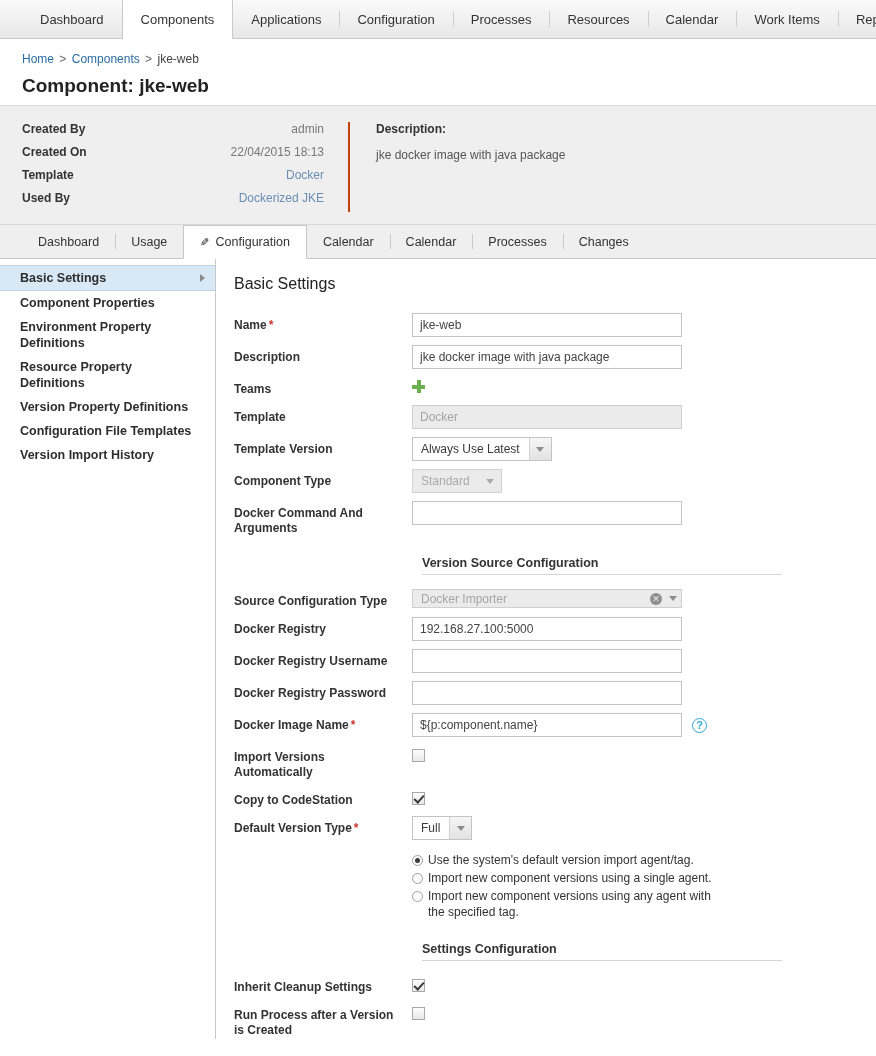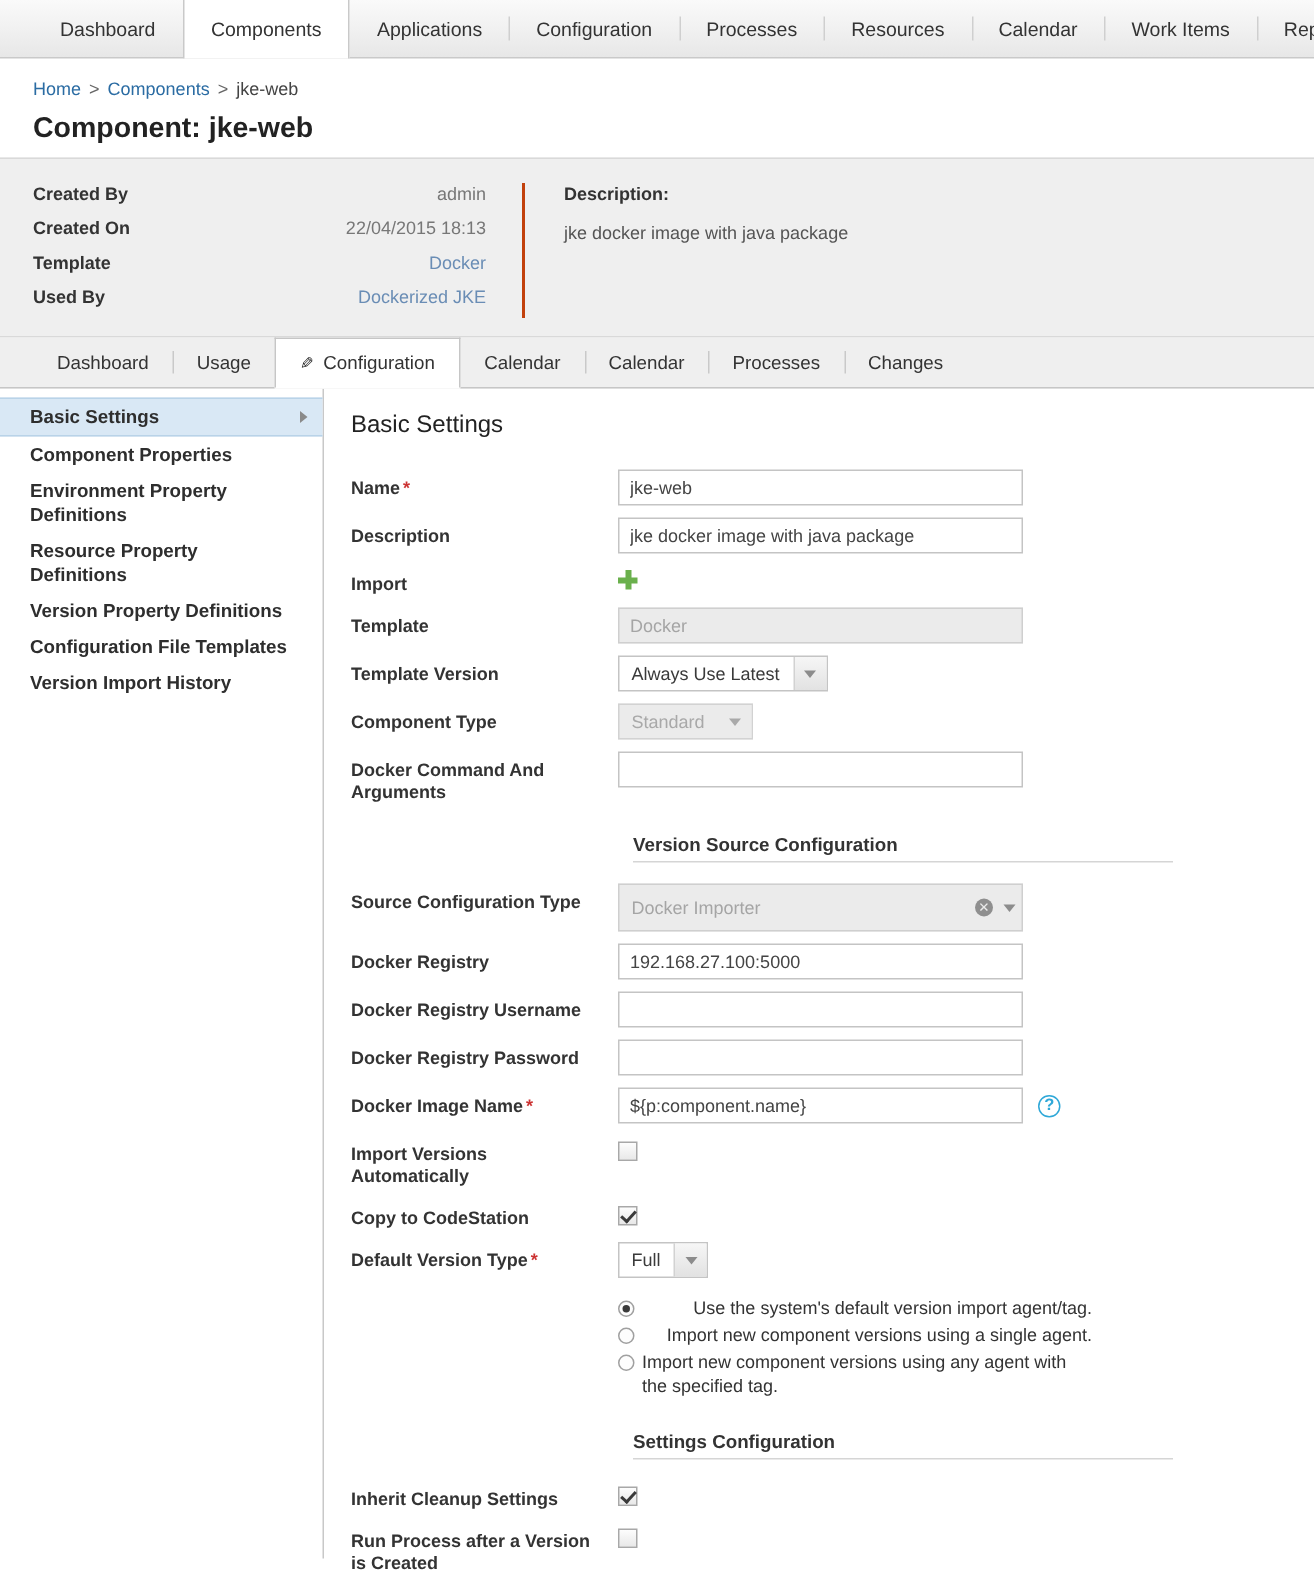--- a/index.html
+++ b/index.html
@@ -260,21 +260,21 @@
     border-top: 5px solid #8c8c8c;
   }
   .sel.disabled { background: #ebebeb; border-color: #d2d2d2; }
   .sel.disabled .sel-val { color: #a9a9a9; }
   .sel.disabled .sel-btn { background: #ebebeb; border-left: none; }
   .sel.disabled .caret { border-top-color: #a9a9a9; }
 
   
   .sel-wide {
     width: 270px;
-    height: 32px;
+    height: 19px;
     border: 1px solid #cfcfcf;
     background: #ebebeb;
     display: flex; align-items: center;
     padding: 0 4px 0 8px;
     font-size: 12px;
     color: #a5a5a5;
   }
   .sel-wide .sw-val { flex: 1; }
   .clear-icon {
     width: 12px; height: 12px;
@@ -323,21 +323,20 @@
 
   
   .radios { margin: 4px 0 0 0; }
   .radio-row {
     display: flex;
     align-items: flex-start;
     margin-bottom: 2px;
     font-size: 12px;
     color: #333;
     line-height: 16px;
-    justify-content: space-between;
   }
   .rad {
     width: 11px; height: 11px;
     border: 1px solid #a0a0a0;
     border-radius: 50%;
     background: #fdfdfd;
     margin-right: 5px;
     margin-top: 3px;
     flex: 0 0 11px;
     position: relative;
@@ -487,21 +486,21 @@
     </div>
 
     <div class="frow">
       <div class="flabel">Description</div>
       <div class="fctl">
           <input class="txt" value="jke docker image with java package" style="">
         </div>
     </div>
 
     <div class="frow">
-      <div class="flabel">Import</div>
+      <div class="flabel">Teams</div>
       <div class="fctl">
           <span class="plus-icon"></span>
         </div>
     </div>
 
     <div class="frow">
       <div class="flabel">Template</div>
       <div class="fctl">
           <input class="txt disabled" disabled="" value="Docker" style="">
         </div>

